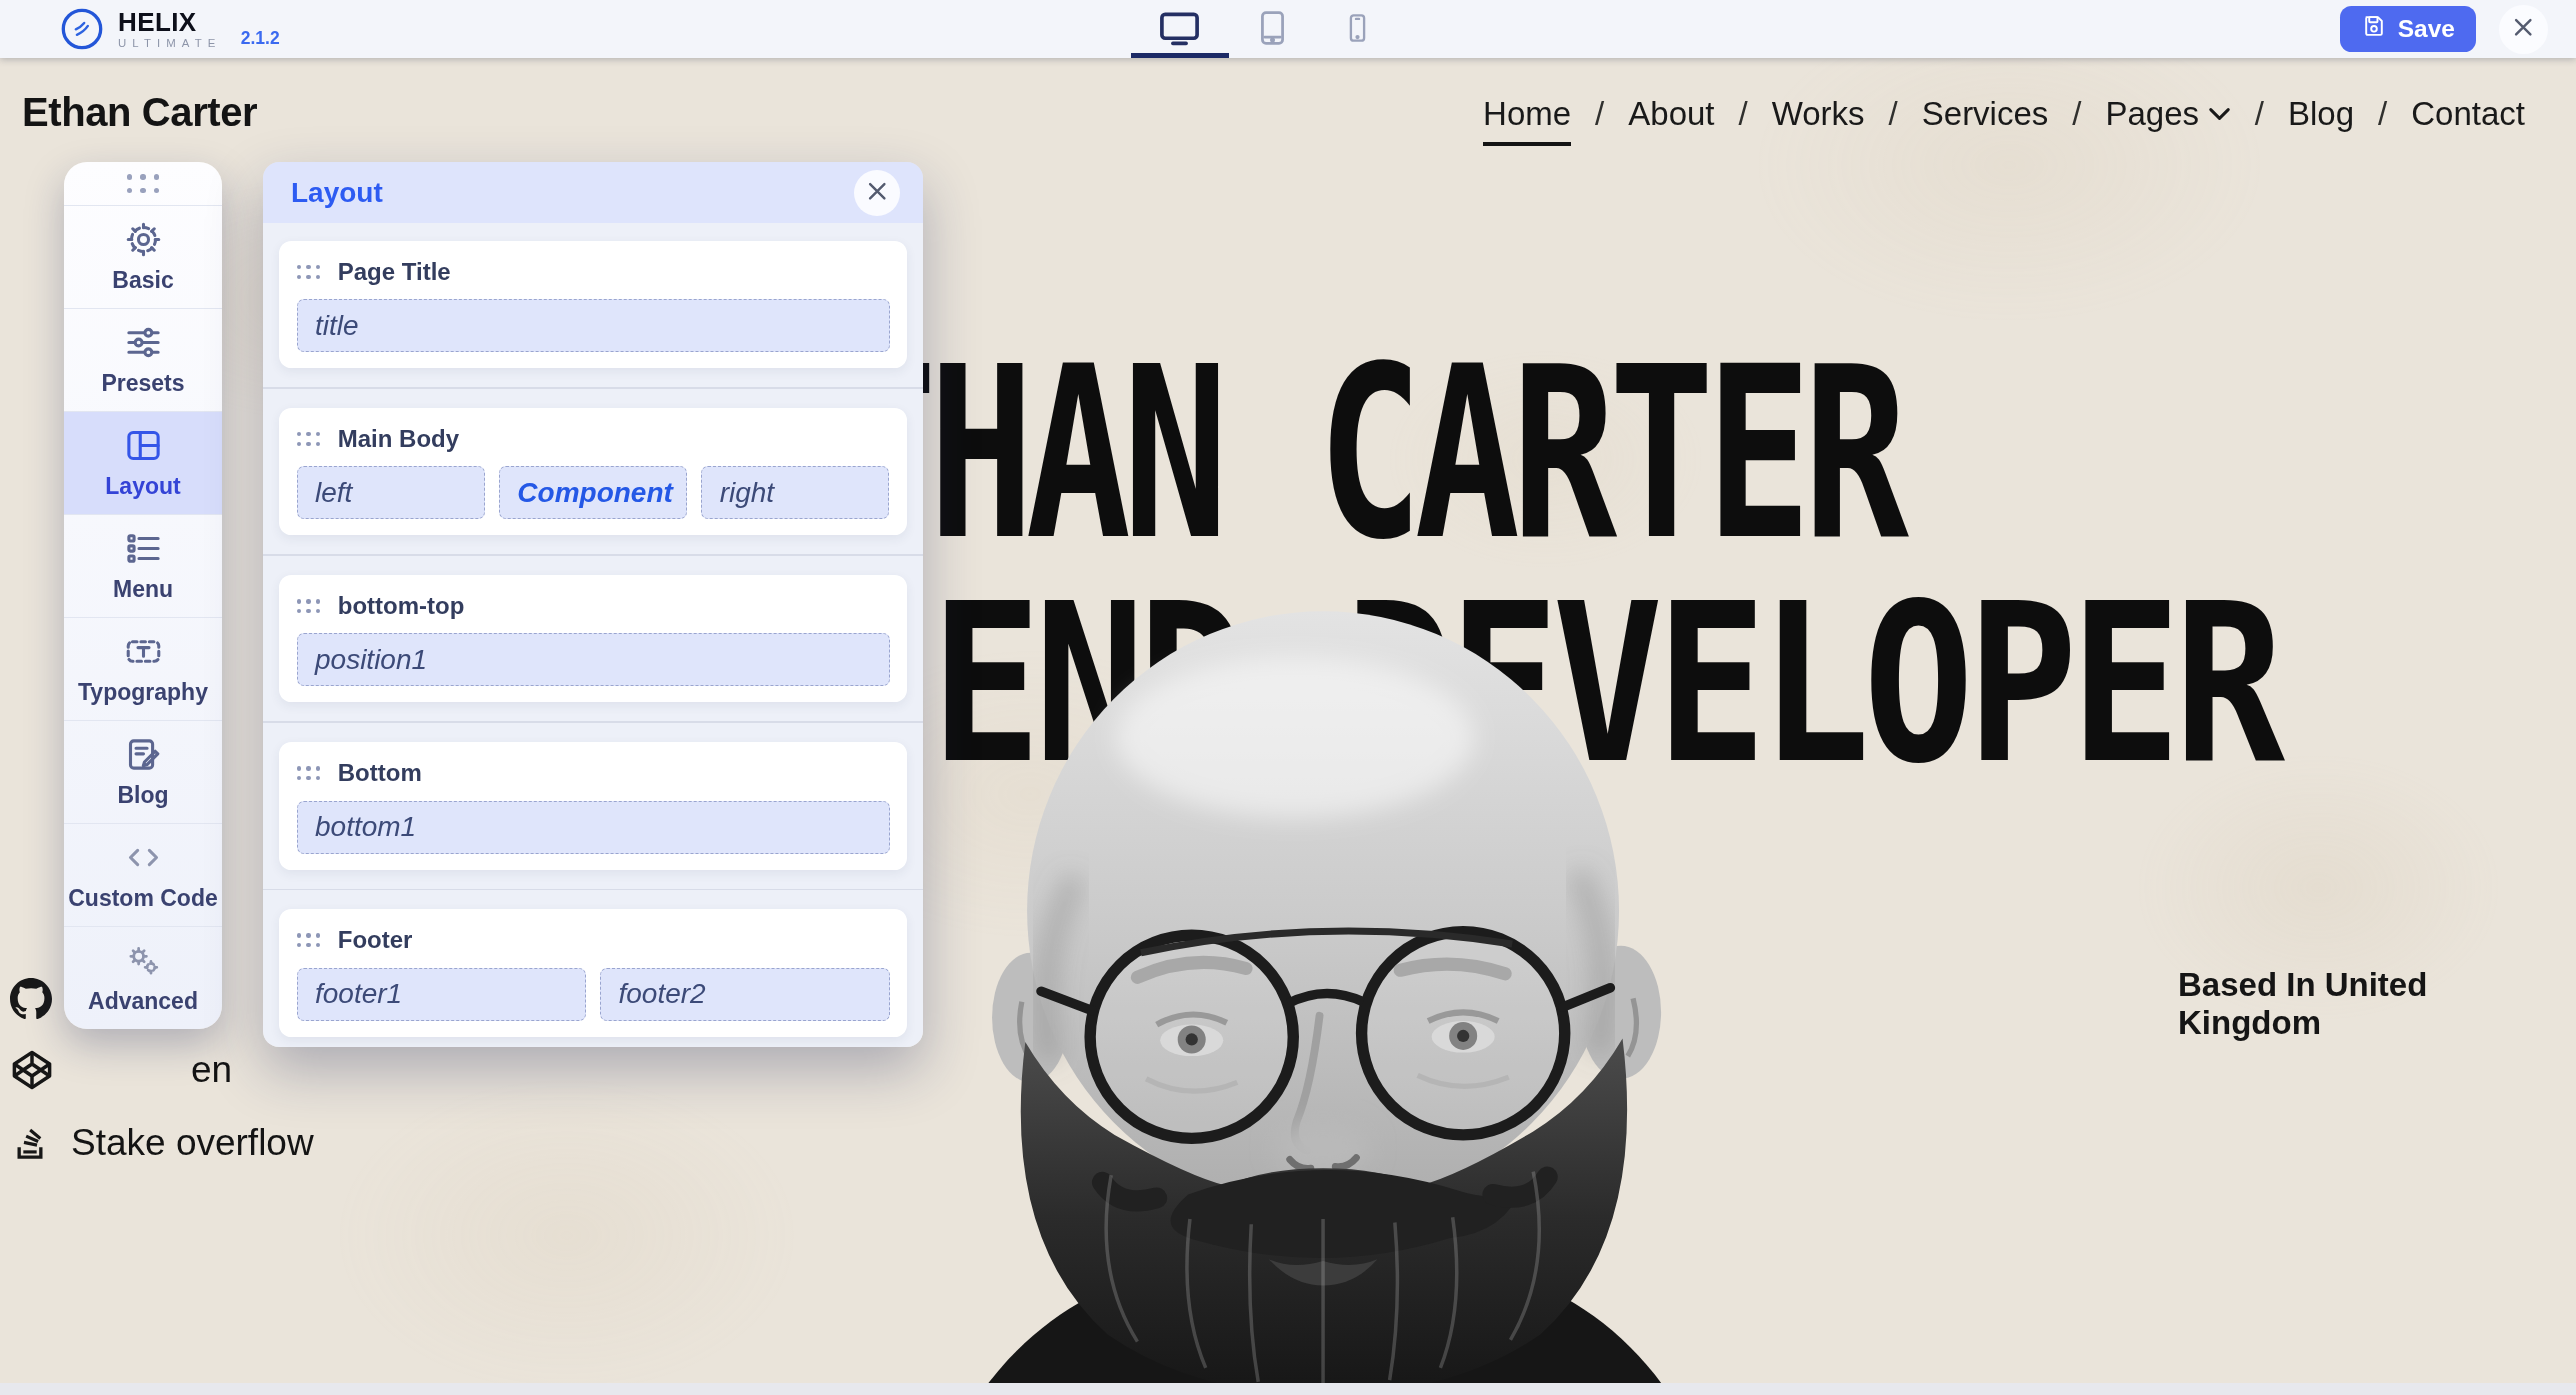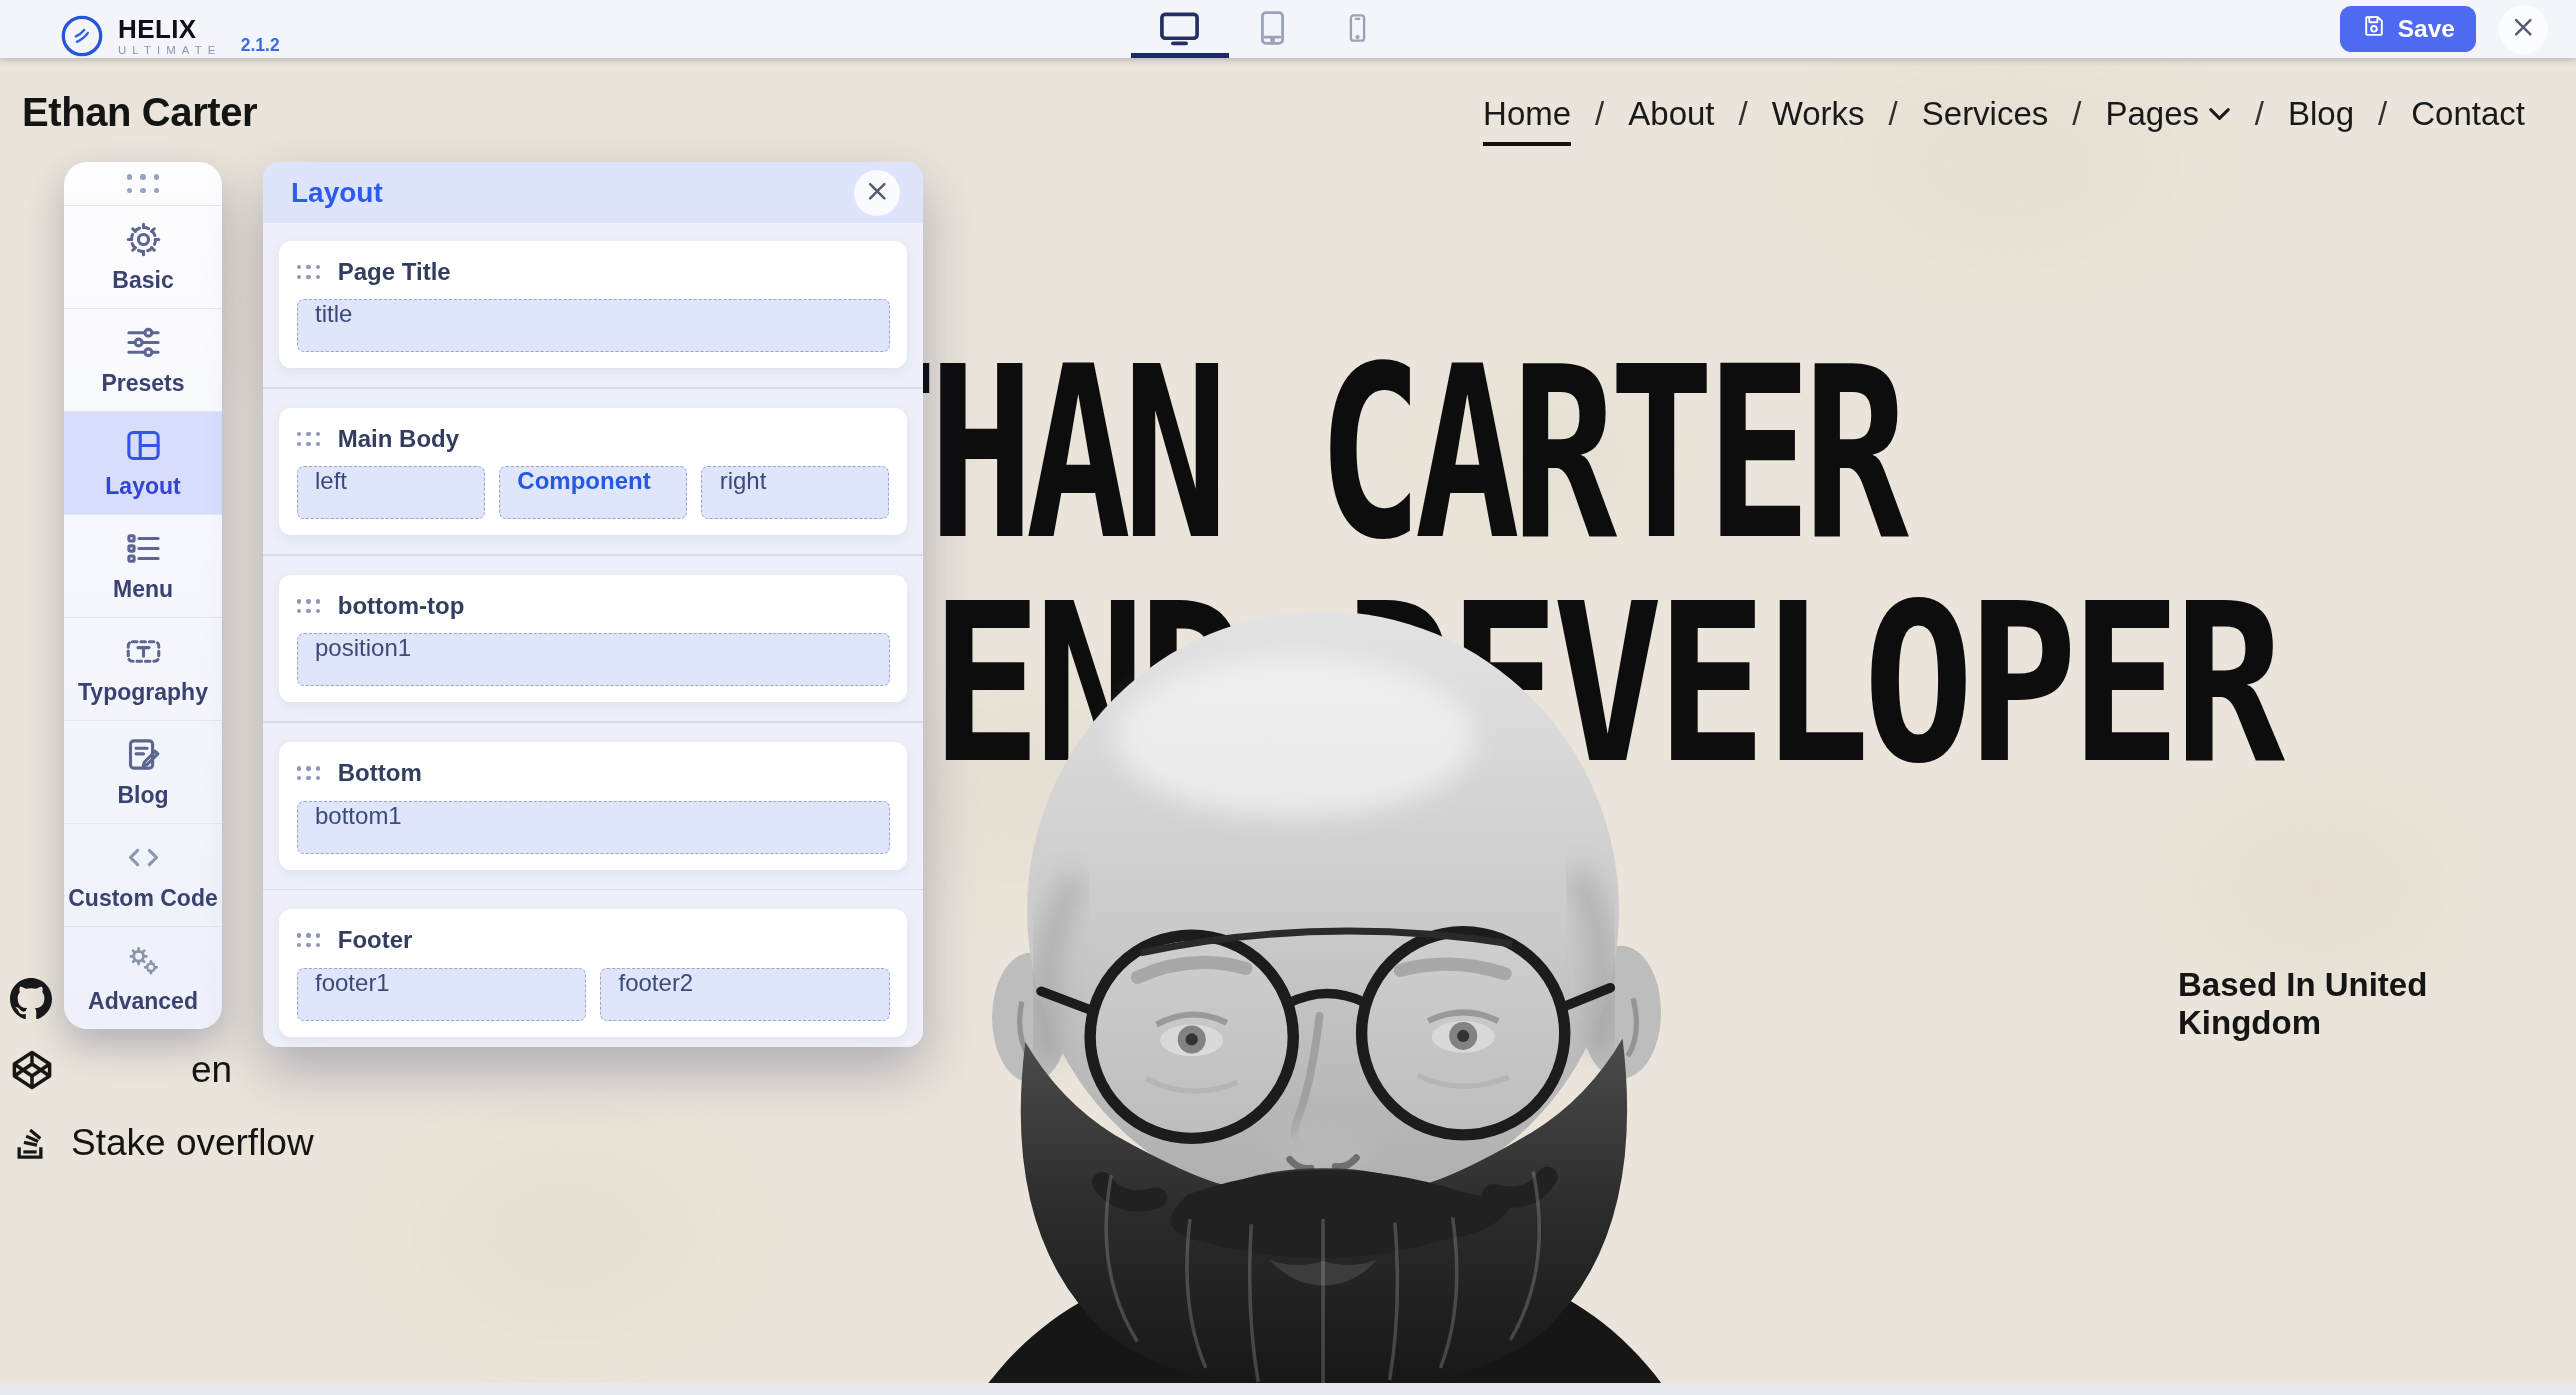--- a/index.html
+++ b/index.html
@@ -38,21 +38,21 @@
   .social-label{font-size:37px;font-weight:500;color:#141414;white-space:nowrap;}
   .social-github{top:904px;}
   .social-codepen{top:974px;}
   .social-codepen .social-label{margin-left:116px;}
   .social-stackoverflow{top:1048px;}
   
   .portrait{position:absolute;left:927px;top:548px;width:793px;height:789px;z-index:2;}
   .bottom-strip{position:absolute;left:0;bottom:0;width:100%;height:13px;background:#e7e8ed;z-index:8;}
   
   .topbar{position:absolute;left:0;top:0;width:100%;height:58px;background:#f3f5fa;z-index:50;
-    box-shadow:0 1.8px 7px rgba(50,55,80,.30);display:flex;align-items:flex-end;}
+    box-shadow:0 1.8px 7px rgba(50,55,80,.30);display:flex;align-items:center;}
   .brand{display:flex;align-items:center;gap:14px;margin-left:60px;}
   .brand-logo svg{display:block;}
   .brand-text{line-height:1;}
   .brand-name{font-size:26px;font-weight:800;color:#0d0f1a;letter-spacing:0.4px;}
   .brand-sub{font-size:11.4px;letter-spacing:6.1px;color:#8d95a9;font-weight:500;margin-top:2.6px;}
   .brand-ver{font-size:17.5px;font-weight:700;color:#3b6af0;margin-left:5.3px;align-self:flex-end;margin-bottom:1.8px;}
   .devices{position:absolute;left:1155px;top:0;height:58px;display:flex;align-items:center;gap:49px;}
   .device-btn{position:relative;height:58px;display:flex;align-items:center;cursor:pointer;}
   .device-btn.active::after{content:"";position:absolute;left:50%;transform:translateX(-50%);bottom:0;width:98px;height:5.3px;background:#1c2a66;}
   .topbar-right{position:absolute;right:28px;top:0;height:58px;display:flex;align-items:center;gap:23px;}
@@ -83,21 +83,21 @@
   .panel-body{flex:1;background:var(--panel-body,#edf0f8);padding:18px 16px 0;overflow:hidden;}
   .row-card{background:#fff;border-radius:12.3px;box-shadow:0 3.5px 10.5px rgba(40,50,90,.07);padding:16px 17.5px;}
   .row-head{display:flex;align-items:center;height:30px;}
   .drag-dots{display:grid;grid-template-columns:repeat(3,4.4px);grid-auto-rows:4.4px;gap:5.3px;margin-right:17.5px;cursor:grab;}
   .drag-dots i{width:4.4px;height:4.4px;border-radius:50%;background:#8d96b6;}
   .row-name{font-size:24px;font-weight:600;color:#333d5e;}
   .row-actions{margin-left:auto;display:flex;align-items:center;gap:19px;}
   .icon-btn{cursor:pointer;display:flex;}
   .positions{display:flex;gap:14px;margin-top:12.3px;}
   .pos-box{flex:1;height:51px;background:var(--pos-bg,#dfe5fb);border:1.8px dashed #9aa5cf;border-radius:7px;
-    display:flex;align-items:flex-start;padding:0 17.5px;font-size:24px;color:#3c4a78;cursor:pointer;overflow:hidden;}
+    display:flex;align-items:center;padding:0 17.5px;font-size:28px;color:#3c4a78;cursor:pointer;overflow:hidden;font-style:italic;}
   .pos-box.component{color:#2458e6;font-weight:700;}
   .row-divider{height:1.8px;background:#d8dce8;margin:19px -16px;}
 </style>
 </head>
 <body>
 
 <div class="page">
   <div class="hero-line hero-1">ETHAN CARTER</div>
   <div class="hero-line hero-2">FRONT END DEVELOPER</div>
 

